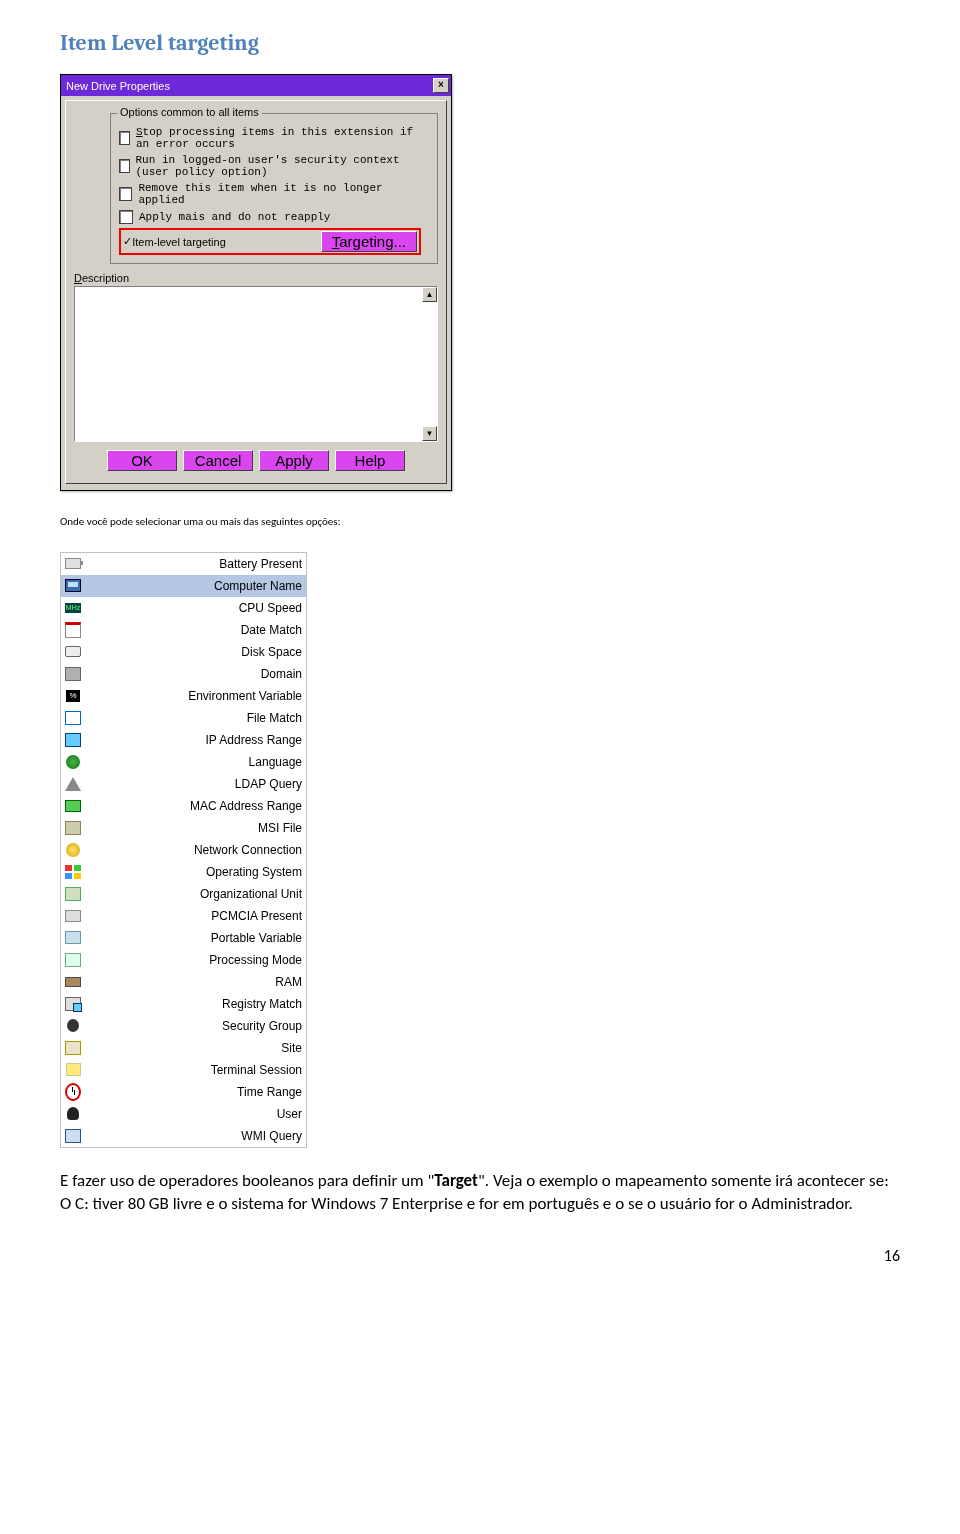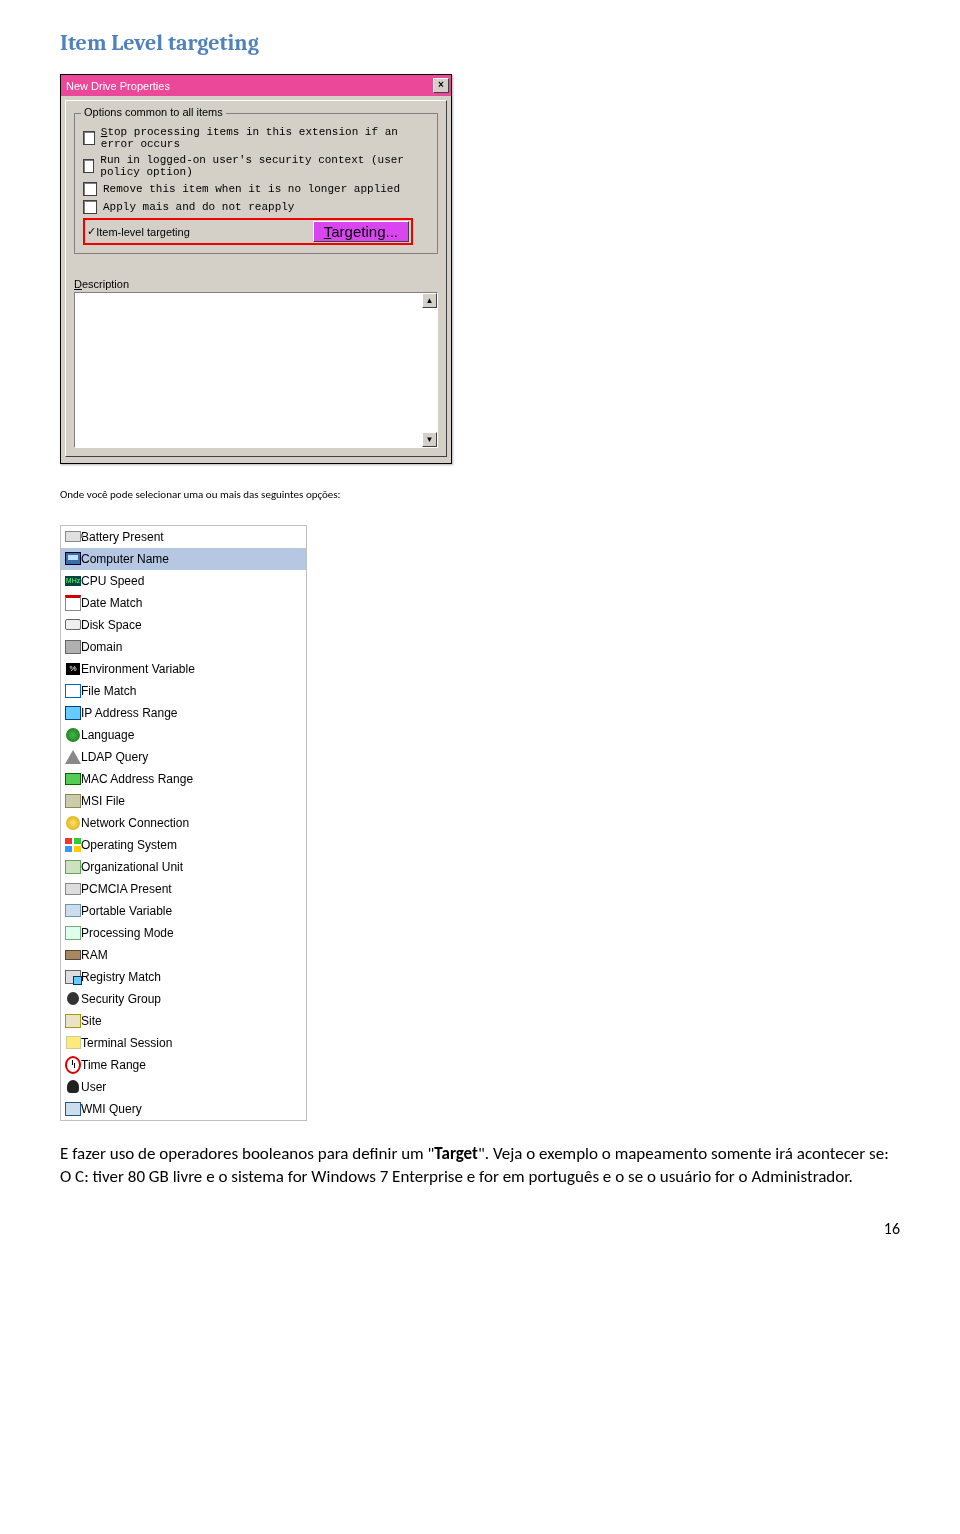--- a/index.html
+++ b/index.html
@@ -21,21 +21,21 @@
   .dialog {
     width: 390px;
     border: 1px solid #000;
     background: #d4d0c8;
     font-family: Tahoma, sans-serif;
     font-size: 11px;
     color: #000;
     box-shadow: 1px 1px 2px rgba(0,0,0,0.3);
   }
   .titlebar {
-    background: #ec4899;
+    background: #6d28d9;
     color: #fff;
     padding: 3px 2px 3px 5px;
     display: flex;
     justify-content: space-between;
     align-items: center;
     font-size: 11px;
   }
   .titlebar .close {
     width: 14px;
     height: 13px;
@@ -74,23 +74,24 @@
     color: #555;
   }
   .tab-panel {
     border: 1px solid;
     border-color: #fff #404040 #404040 #fff;
     padding: 8px;
   }
   .groupbox {
     border: 1px solid #808080;
     border-top-color: #808080;
-    padding: 10px 24px 8px 8px;
+    padding: 10px 16px 8px 8px;
     margin-top: 4px;
     position: relative;
+    margin-left: 36px;
   }
   .groupbox .legend {
     position: absolute;
     top: -8px;
     left: 6px;
     background: #d4d0c8;
     padding: 0 3px;
     font-size: 11px;
   }
   .check-row {
@@ -120,21 +121,21 @@
   }
   .redbox .left { display:flex; align-items:center; }
   .winbtn {
     border: 1px solid;
     border-color: #fff #404040 #404040 #fff;
     background: #d946ef;
     padding: 1px 10px;
     font-size: 15px;
     font-family: Tahoma, sans-serif;
   }
-  .desc-label { margin-top: 24px; font-size:11px; }
+  .desc-label { margin-top: 8px; font-size:11px; }
   .textarea {
     margin-top: 2px;
     border: 1px solid;
     border-color: #808080 #fff #fff #808080;
     background: #fff;
     height: 150px;
     padding: 2px;
     position: relative;
     font-family: Tahoma, sans-serif;
     font-size: 11px;
@@ -163,20 +164,21 @@
     width: 245px;
     border: 1px solid #c0c0c0;
     background: #fff;
     font-family: Tahoma, sans-serif;
     font-size: 12px;
   }
   .opt {
     display: flex;
     align-items: center;
     padding: 3px 4px;
+    justify-content: space-between;
   }
   .opt.selected {
     background: #b5c7e3;
   }
   .opt .ico {
     width: 16px; height: 16px;
     display: flex; align-items:center; justify-content:center;
     font-size: 12px;
     flex-shrink: 0;
   }
@@ -255,20 +257,26 @@
           </div>
           <button class="winbtn"><span class="u">T</span><span>argeting...</span></button>
         </div>
       </div>
       <div class="desc-label"><span class="u">D</span><span>escription</span></div>
       <div class="textarea">
         <span></span>
         <div class="sb-arrow" style="position:absolute;top:0;right:0">▲</div>
         <div class="sb-arrow" style="position:absolute;bottom:0;right:0">▼</div>
       </div>
+      <div class="dlg-buttons">
+        <button class="winbtn">OK</button>
+        <button class="winbtn">Cancel</button>
+        <button class="winbtn">Apply</button>
+        <button class="winbtn">Help</button>
+      </div>
     </div>
   </div>
 </div>
 
 <div class="para">Onde você pode selecionar uma ou mais das seguintes opções:</div>
 
 <div class="options">
     <div class="opt">
       <span class="ico">
         <span class="i-battery"></span>

